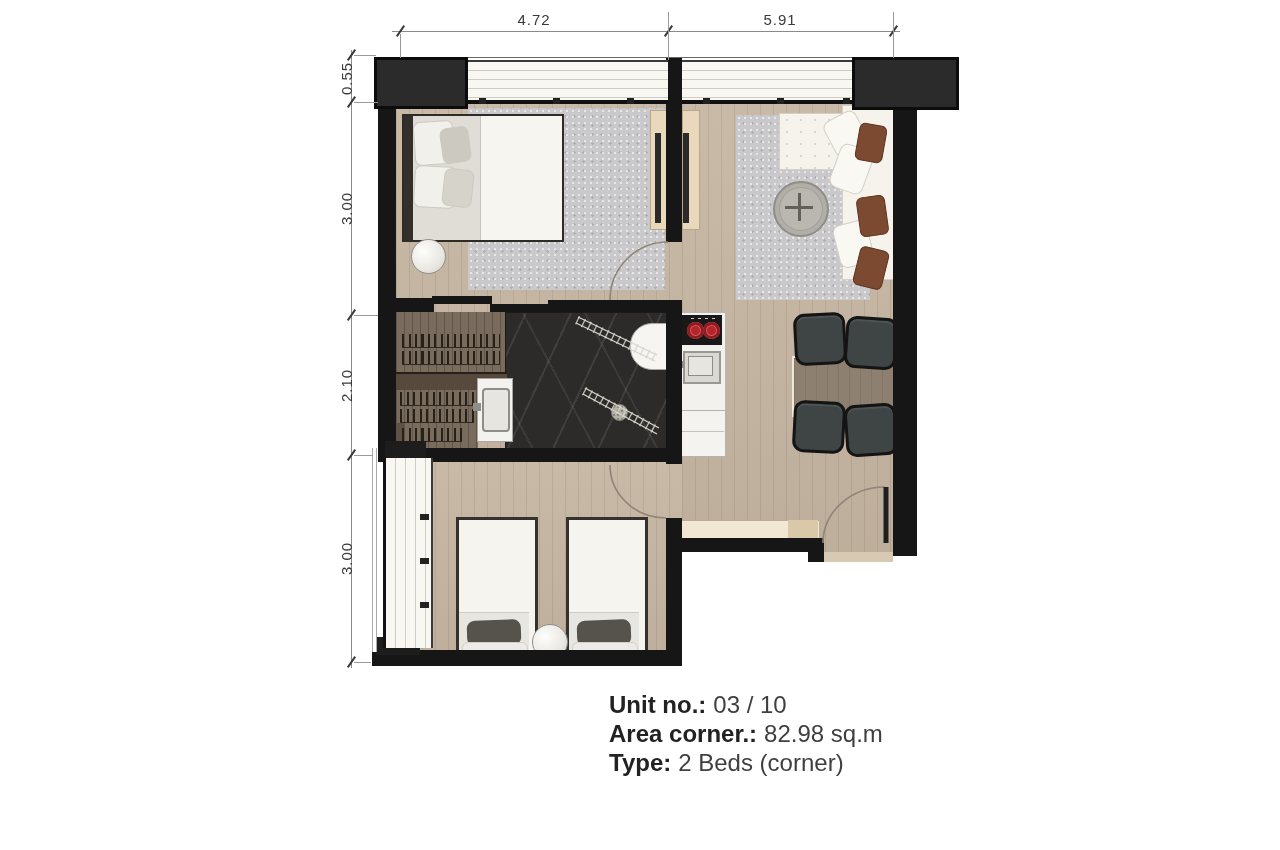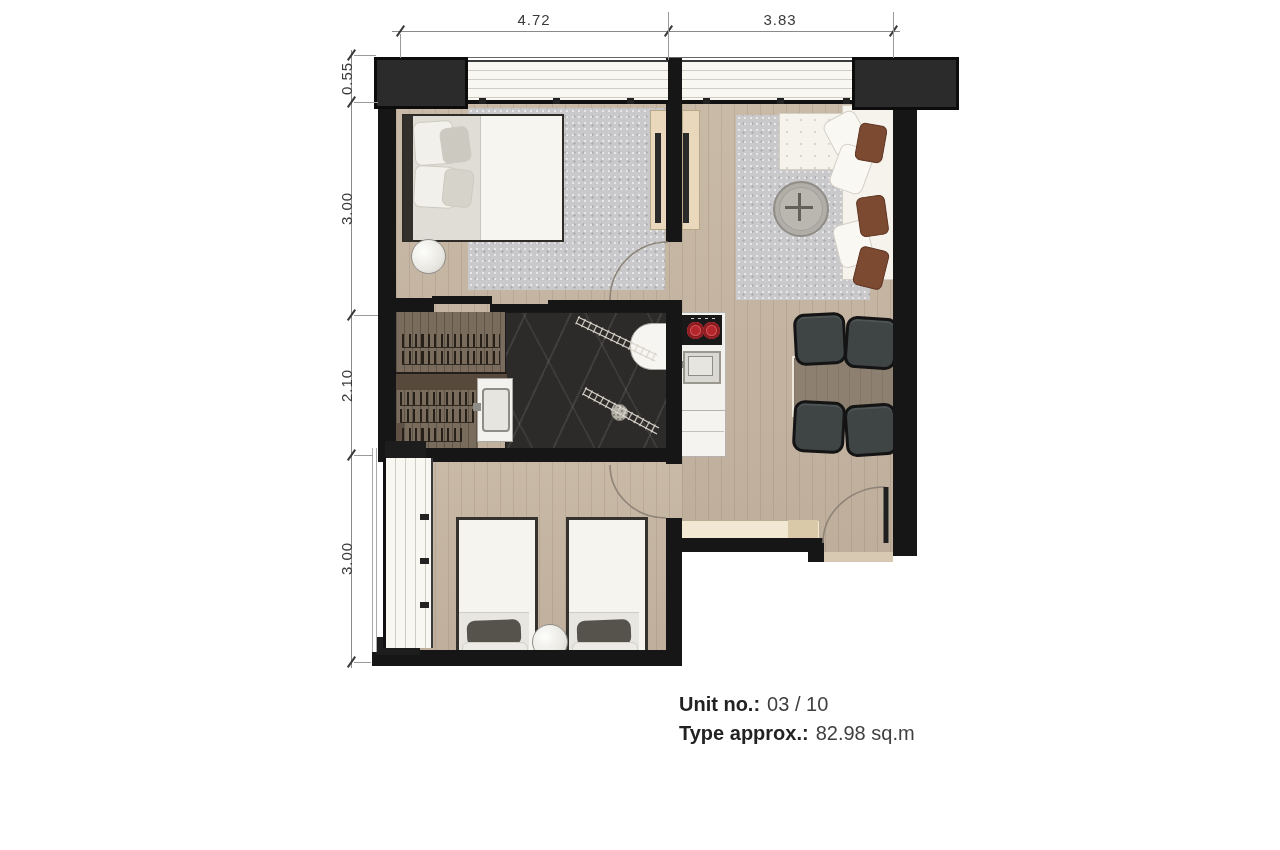--- a/index.html
+++ b/index.html
@@ -185,21 +185,21 @@
   .ext-l2{left:354px;top:102px;width:24px;height:1px;}
   .ext-l3{left:354px;top:315px;width:24px;height:1px;}
   .ext-l4{left:354px;top:455px;width:19px;height:1px;}
   .ext-l5{left:354px;top:662px;width:17px;height:1px;}
   .lab-l1{left:316px;top:70px;}
   .lab-l2{left:316px;top:200px;}
   .lab-l3{left:316px;top:377px;}
   .lab-l4{left:316px;top:550px;}
 
   
-  .unit-info{left:679px;top:690px;z-index:40;font-size:20px;color:#3f3f3f;line-height:29px;}
+  .unit-info{left:609px;top:690px;z-index:40;font-size:24px;color:#3f3f3f;line-height:29px;}
   .uil{font-weight:700;color:#222;margin-right:7px;}
 </style>
 </head>
 <body>
 
 <div class="canvas">
 
   <div class="a floor floor-main"></div>
   <div class="a floor floor-b2"></div>
   <div class="a woodd ward-up"></div>
@@ -331,21 +331,21 @@
   </svg>
 
   <div class="a dim dline dim-line-top"></div>
   <div class="a dim dtick tk-t1"></div>
   <div class="a dim dtick tk-t2"></div>
   <div class="a dim dtick tk-t3"></div>
   <div class="a dim dext ext-t1"></div>
   <div class="a dim dext ext-t2"></div>
   <div class="a dim dext ext-t3"></div>
   <div class="a dim dlab lab-t1">4.72</div>
-  <div class="a dim dlab lab-t2">3.83</div>
+  <div class="a dim dlab lab-t2">5.91</div>
 
   <div class="a dim dline dim-line-left"></div>
   <div class="a dim dtick tk-l1"></div>
   <div class="a dim dtick tk-l2"></div>
   <div class="a dim dtick tk-l3"></div>
   <div class="a dim dtick tk-l4"></div>
   <div class="a dim dtick tk-l5"></div>
   <div class="a dim dext ext-l1"></div>
   <div class="a dim dext ext-l2"></div>
   <div class="a dim dext ext-l3"></div>
@@ -354,17 +354,20 @@
   <div class="a dim dlab vlab lab-l1">0.55</div>
   <div class="a dim dlab vlab lab-l2">3.00</div>
   <div class="a dim dlab vlab lab-l3">2.10</div>
   <div class="a dim dlab vlab lab-l4">3.00</div>
 
   <div class="a unit-info">
     <div>
       <span class="uil">Unit no.:</span><span>03 / 10</span>
     </div>
     <div>
-      <span class="uil">Type approx.:</span><span>82.98 sq.m</span>
+      <span class="uil">Area corner.:</span><span>82.98 sq.m</span>
+    </div>
+    <div>
+      <span class="uil">Type:</span><span>2 Beds (corner)</span>
     </div>
   </div>
 
 </div>
 
 </body></html>

